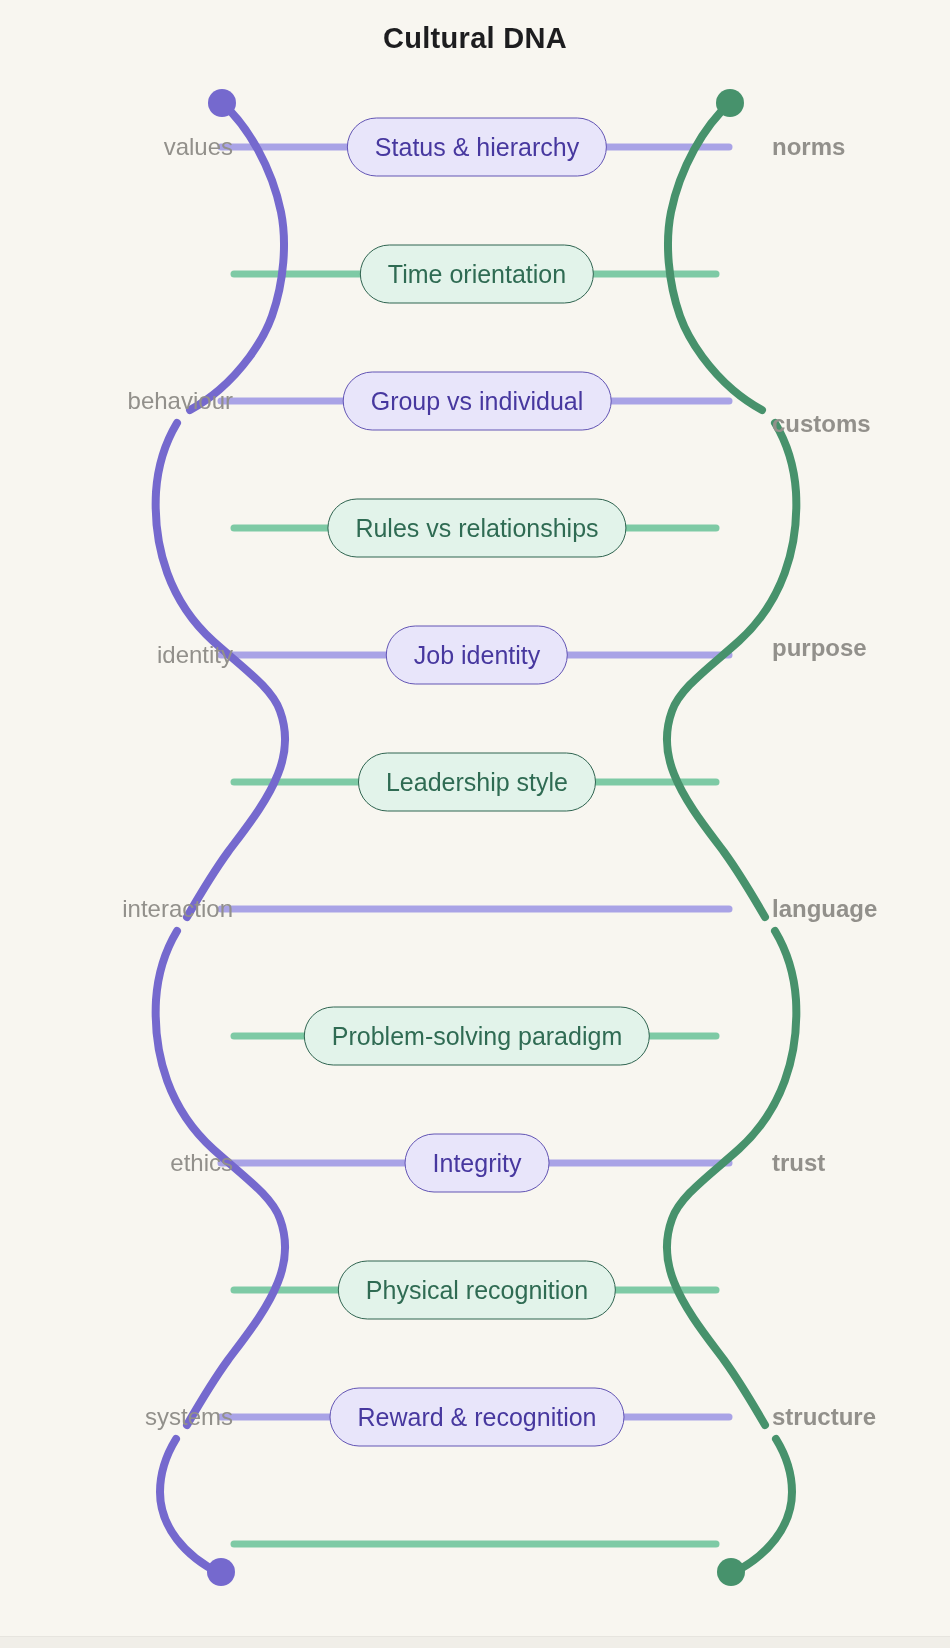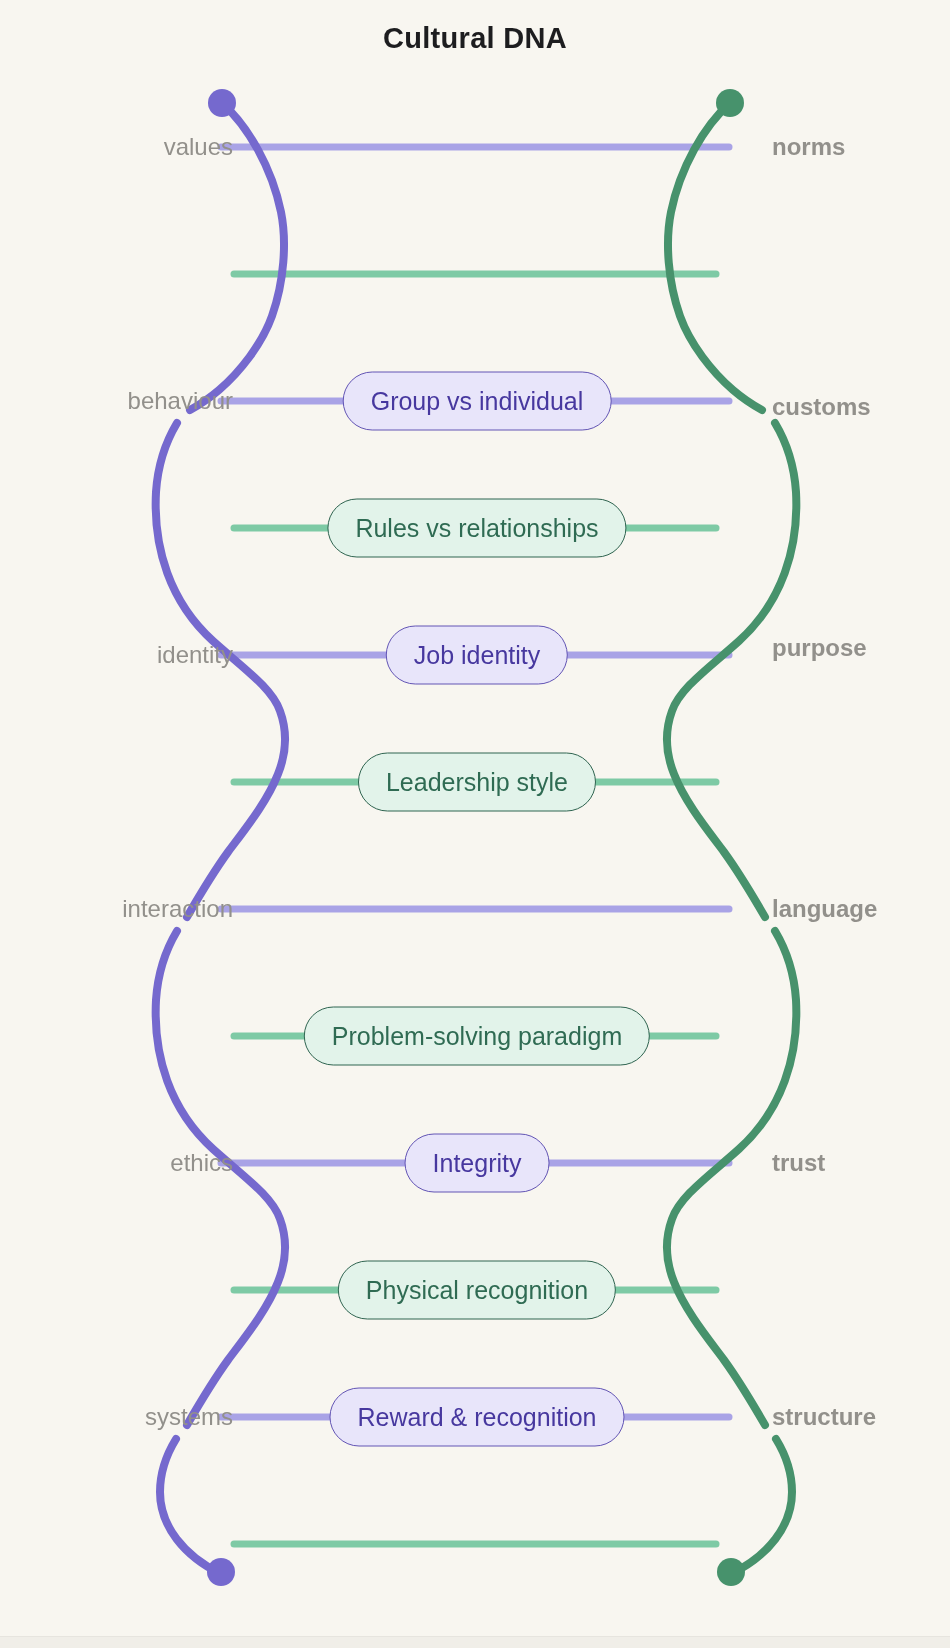--- a/index.html
+++ b/index.html
@@ -83,26 +83,28 @@
       <path d="M 775 931 C 784 946, 794 970, 796 1000 C 799 1056, 782 1110, 739 1149 C 709 1176, 680 1196, 672 1219 C 664 1241, 666 1262, 674 1282 C 685 1310, 706 1336, 724 1360 C 740 1382, 754 1406, 765 1425"></path>
       <path d="M 776 1439 C 784 1452, 792 1470, 792 1492 C 792 1526, 768 1556, 731 1574"></path>
       <circle cx="730" cy="103" r="14" style="fill:var(--green-strand)" stroke="none"></circle>
       <circle cx="731" cy="1572" r="14" style="fill:var(--green-strand)" stroke="none"></circle>
     </g>
   </svg>
 
   <div class="title">Cultural DNA</div>
 
   <div class="side-label left" style="top:147px">values</div>
+  <div class="pill purple" style="top:147px">Status &amp; hierarchy</div>
   <div class="side-label right" style="top:147px">norms</div>
 
+  <div class="pill green" style="top:274px">Time orientation</div>
 
   <div class="side-label left" style="top:401px">behaviour</div>
   <div class="pill purple" style="top:401px">Group vs individual</div>
-  <div class="side-label right" style="top:407px">customs</div>
+  <div class="side-label right" style="top:424px">customs</div>
 
   <div class="pill green" style="top:528px">Rules vs relationships</div>
 
   <div class="side-label left" style="top:655px">identity</div>
   <div class="pill purple" style="top:655px">Job identity</div>
   <div class="side-label right" style="top:648px">purpose</div>
 
   <div class="pill green" style="top:782px">Leadership style</div>
 
   <div class="side-label left" style="top:909px">interaction</div>

